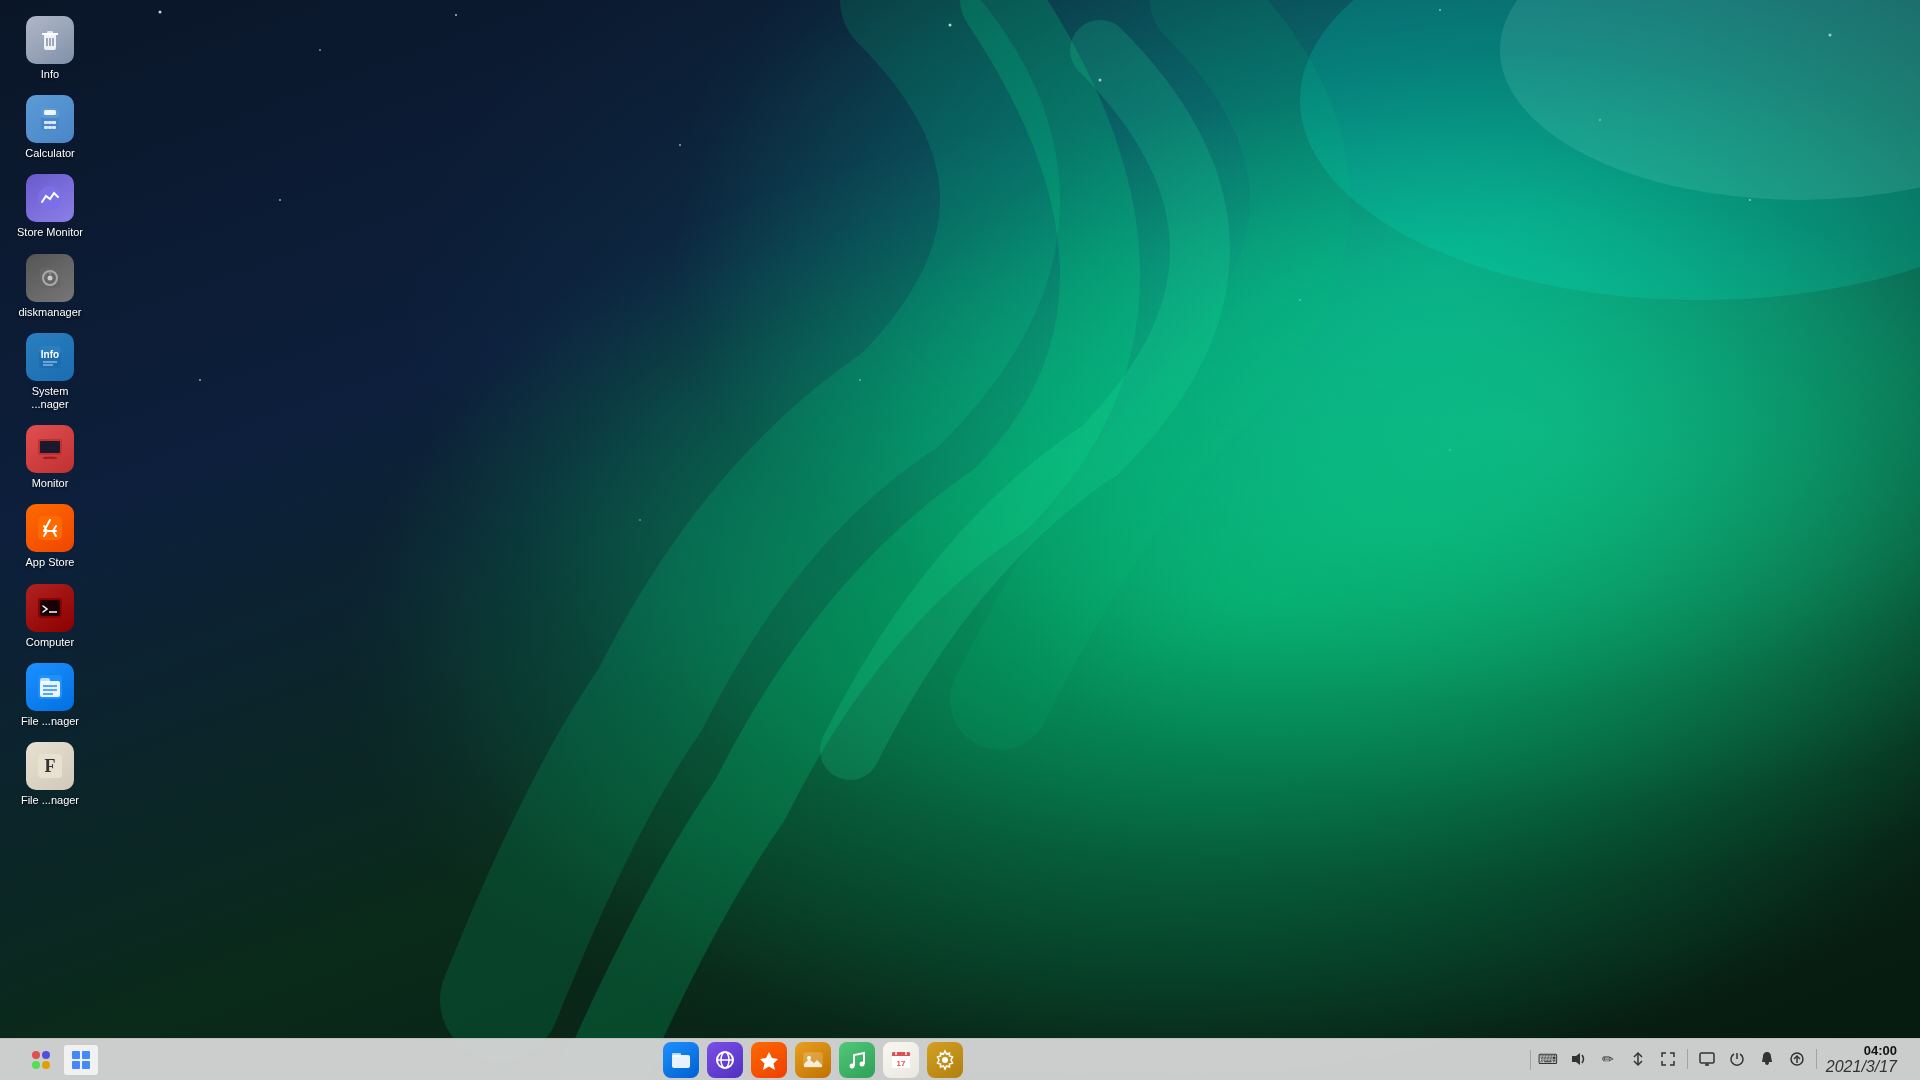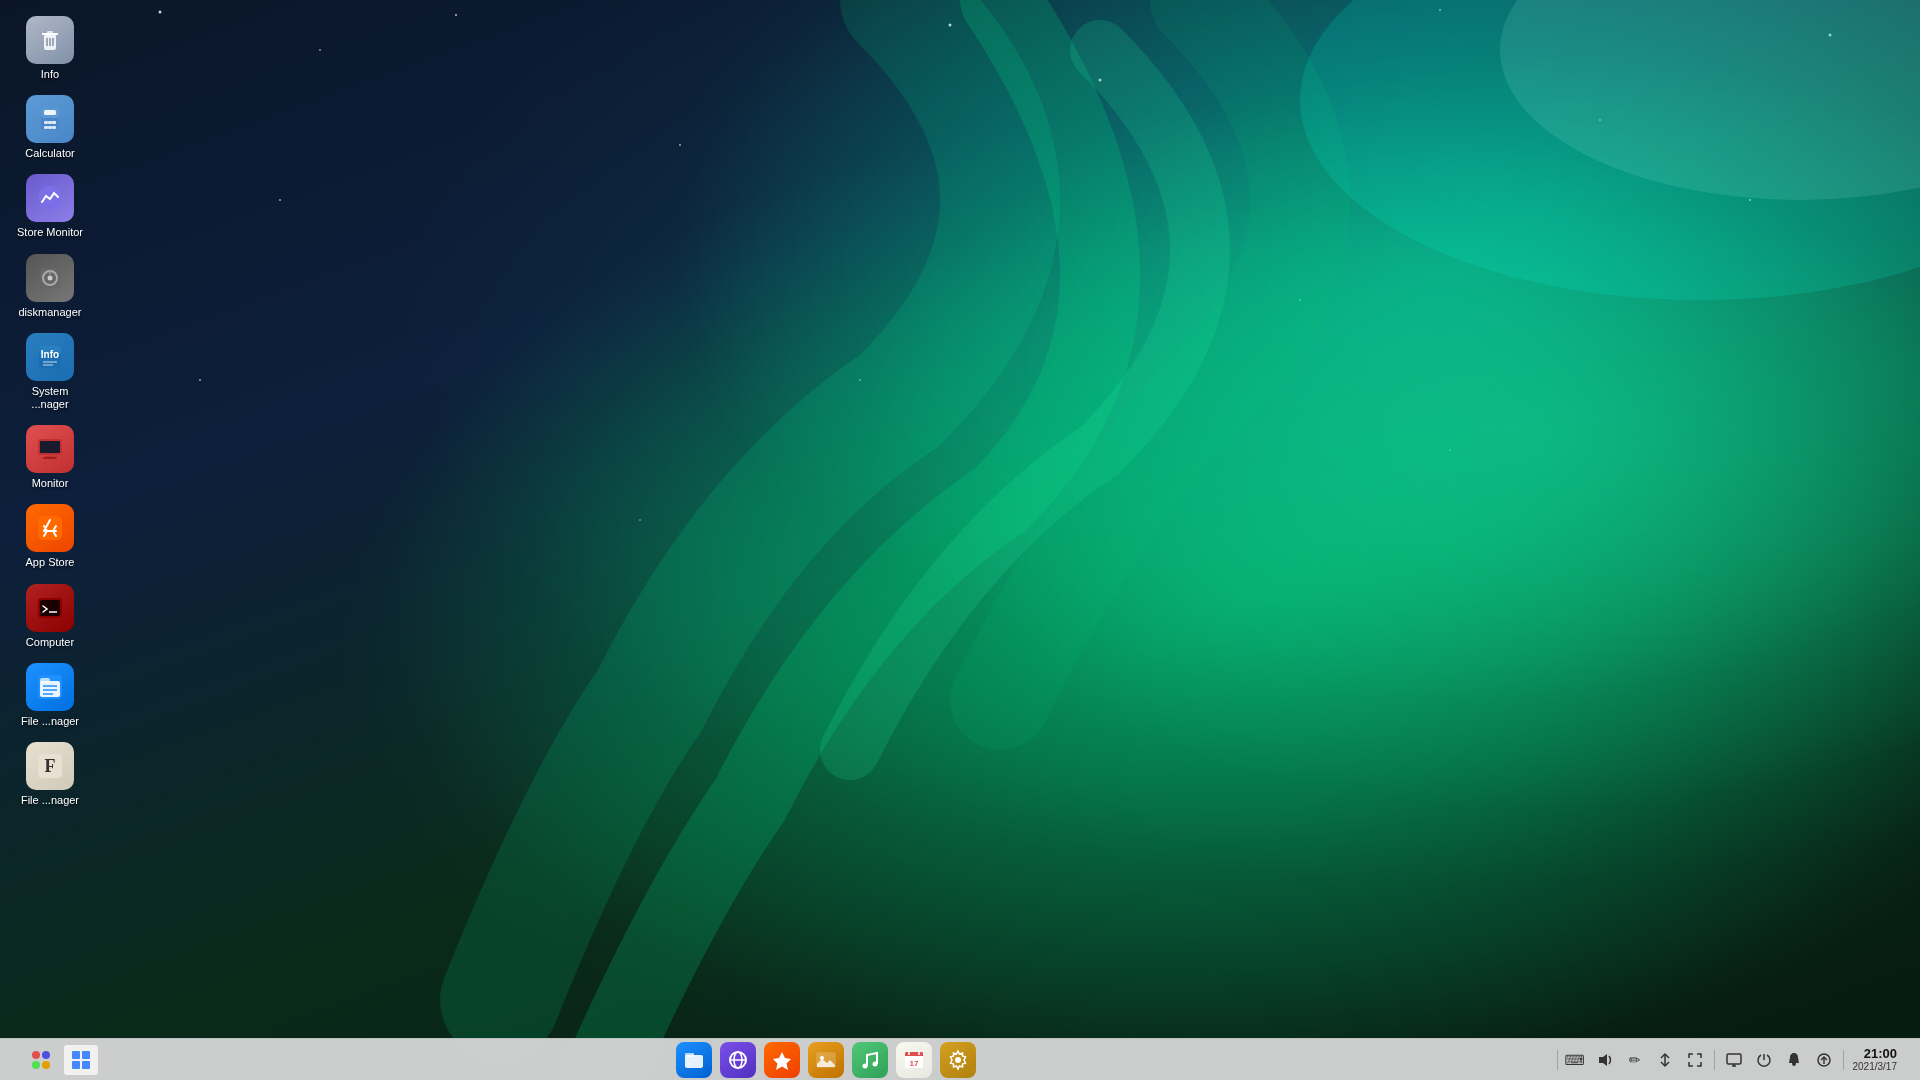--- a/index.html
+++ b/index.html
@@ -153,23 +153,24 @@
     }
 
     #clock-time {
       font-size: 13px;
       font-weight: 600;
       color: #111;
       line-height: 1.1;
     }
 
     #clock-date {
-      font-size: 10px;
+      font-size: 16px;
       color: #333;
       line-height: 1.1;
+      font-style: italic;
     }
 
     .tray-separator {
       width: 1px;
       height: 20px;
       background: rgba(0,0,0,0.2);
       margin: 0 3px;
     }
 
     
@@ -528,19 +529,19 @@
         <svg width="16" height="16" viewBox="0 0 16 16">
           <circle cx="8" cy="8" r="6" fill="none" stroke="#333" stroke-width="1.5"></circle>
           <polyline points="5,8 8,5 11,8" fill="none" stroke="#333" stroke-width="1.5"></polyline>
           <line x1="8" y1="5" x2="8" y2="12" stroke="#333" stroke-width="1.5"></line>
         </svg>
       </div>
 
       <div class="tray-separator"></div>
 
       <div id="clock">
-        <span id="clock-time">21:00</span>
+        <span id="clock-time">04:00</span>
         <span id="clock-date">2021/3/17</span>
       </div>
     </div>
   </div>
 
 </div>
 
 </body></html>

